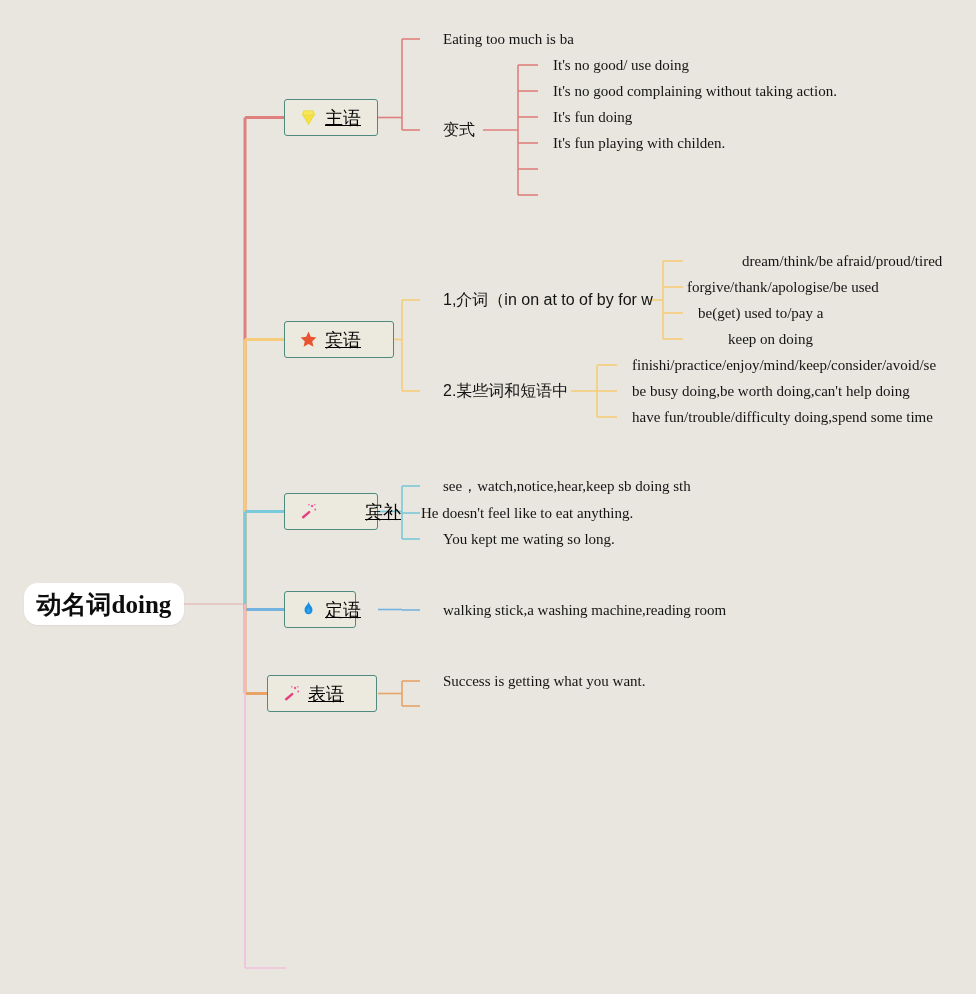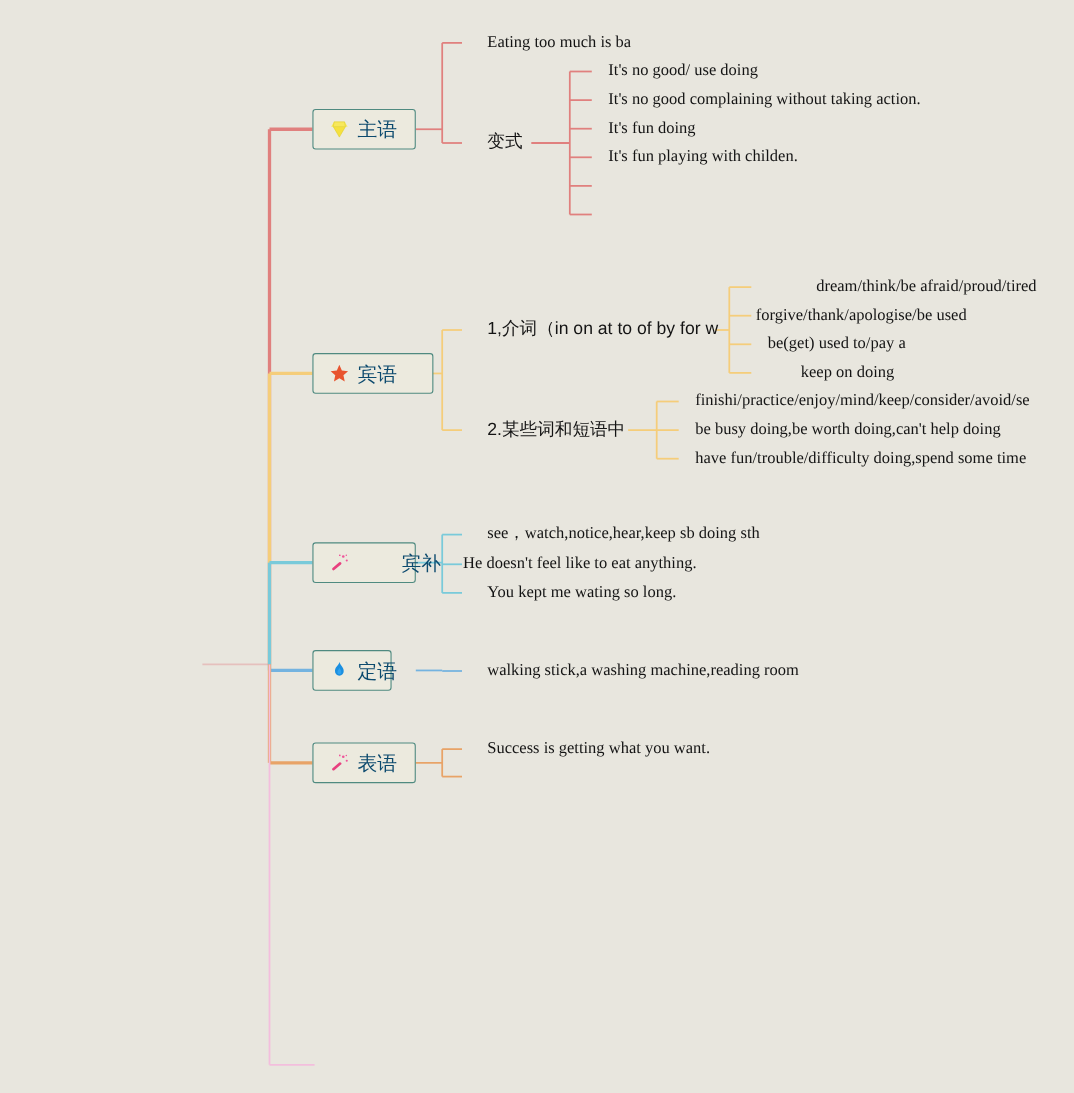--- a/index.html
+++ b/index.html
@@ -43,23 +43,24 @@
   }
   .l1-icon{
     width:19px;height:19px;
     margin-right:7px;
     flex:0 0 auto;
     display:block;
   }
   .l1-label{
     font-family:"Liberation Sans","DejaVu Sans",sans-serif;
     font-size:18px;
-    color:#0c4a6e;
+    color:#000000;
     white-space:nowrap;
     line-height:1;
+    text-decoration:underline;
   }
 
   
   .txt-node{
     position:absolute;
     font-family:"Liberation Serif", serif;
     font-size:15px;
     color:#141414;
     white-space:nowrap;
     line-height:1;
@@ -122,20 +123,23 @@
       <line x1="245" y1="693.5" x2="245" y2="604" stroke="#e8a367" stroke-width="3" stroke-linecap="butt"></line>
       <line x1="245" y1="693.5" x2="284" y2="693.5" stroke="#e8a367" stroke-width="3" stroke-linecap="butt"></line>
       <line x1="378" y1="693.5" x2="402" y2="693.5" stroke="#e8a367" stroke-width="1.6" stroke-linecap="butt"></line>
       <line x1="402" y1="681" x2="402" y2="706" stroke="#e8a367" stroke-width="1.6" stroke-linecap="butt"></line>
       <line x1="402" y1="681" x2="420" y2="681" stroke="#e8a367" stroke-width="1.6" stroke-linecap="butt"></line>
       <line x1="402" y1="706" x2="420" y2="706" stroke="#e8a367" stroke-width="1.6" stroke-linecap="butt"></line>
       <line x1="245" y1="604" x2="245" y2="968" stroke="#f3bedd" stroke-width="1.6" stroke-linecap="butt"></line>
       <line x1="245" y1="968" x2="286" y2="968" stroke="#f3bedd" stroke-width="1.6" stroke-linecap="butt"></line>
     </svg>
 
+  <div class="root-node" id="root-node" style="left: 24px; top: 583px; width: 160px; height: 42px; background: rgb(255, 255, 255);">
+    <span class="root-label">动名词doing</span>
+  </div>
 
   <div id="nodes">
       <div class="l1-node" style="left: 284px; top: 99px; width: 94px; height: 37px; border-color: rgb(79, 138, 128); background: rgb(236, 234, 222);">
         <span class="l1-icon"><svg viewBox="0 0 24 24" width="19" height="19">
             <polygon points="5,9 12,21 19,9" fill="#f5e13f"></polygon>
             <polygon points="2.5,9 21.5,9 18,3.5 6,3.5" fill="#f7e85c"></polygon>
             <path d="M6 3.5 L5 9 L12 21 L19 9 L18 3.5 Z" fill="none" stroke="#e0cf2a" stroke-width="0.7"></path>
             <line x1="5" y1="9" x2="19" y2="9" stroke="#e0cf2a" stroke-width="0.7"></line>
           </svg></span>
         <span class="l1-label">主语</span>
@@ -177,21 +181,21 @@
       <div class="txt-node" style="left: 421px; top: 513px;">He doesn't feel like to eat anything.</div>
       <div class="txt-node" style="left: 443px; top: 539px;">You kept me wating so long.</div>
       <div class="l1-node" style="left: 284px; top: 591px; width: 72px; height: 37px; border-color: rgb(79, 138, 128); background: rgb(236, 234, 222);">
         <span class="l1-icon"><svg viewBox="0 0 24 24" width="19" height="19">
             <path d="M12 2c0 4-5 5.5-5 10.5A5.2 5.2 0 0 0 12 18a5.2 5.2 0 0 0 5-5.5C17 8 13.5 7 12 2z" fill="#1b8fe0"></path>
             <path d="M12 9c0 2-2.2 2.6-2.2 5A2.3 2.3 0 0 0 12 16.4a2.3 2.3 0 0 0 2.2-2.4C14.2 11.7 13 11 12 9z" fill="#2ea2ef"></path>
           </svg></span>
         <span class="l1-label">定语</span>
       </div>
       <div class="txt-node" style="left: 443px; top: 610px;">walking stick,a washing machine,reading room</div>
-      <div class="l1-node" style="left: 284px; top: 675px; width: 94px; height: 37px; border-color: rgb(79, 138, 128); background: rgb(236, 234, 222);">
+      <div class="l1-node" style="left: 267px; top: 675px; width: 110px; height: 37px; border-color: rgb(79, 138, 128); background: rgb(236, 234, 222);">
         <span class="l1-icon"><svg viewBox="0 0 24 24" width="19" height="19">
             <rect x="2.5" y="14.5" width="13" height="3.1" rx="1.5" transform="rotate(-40 9 16)" fill="#e8407f"></rect>
             <circle cx="16.5" cy="5" r="1.5" fill="#f0559a"></circle>
             <circle cx="20.5" cy="9.5" r="1.2" fill="#f0559a"></circle>
             <circle cx="12.5" cy="3.5" r="1" fill="#f0559a"></circle>
             <circle cx="20" cy="3.5" r="0.9" fill="#f0559a"></circle>
           </svg></span>
         <span class="l1-label">表语</span>
       </div>
       <div class="txt-node" style="left: 443px; top: 681px;">Success is getting what you want.</div>

